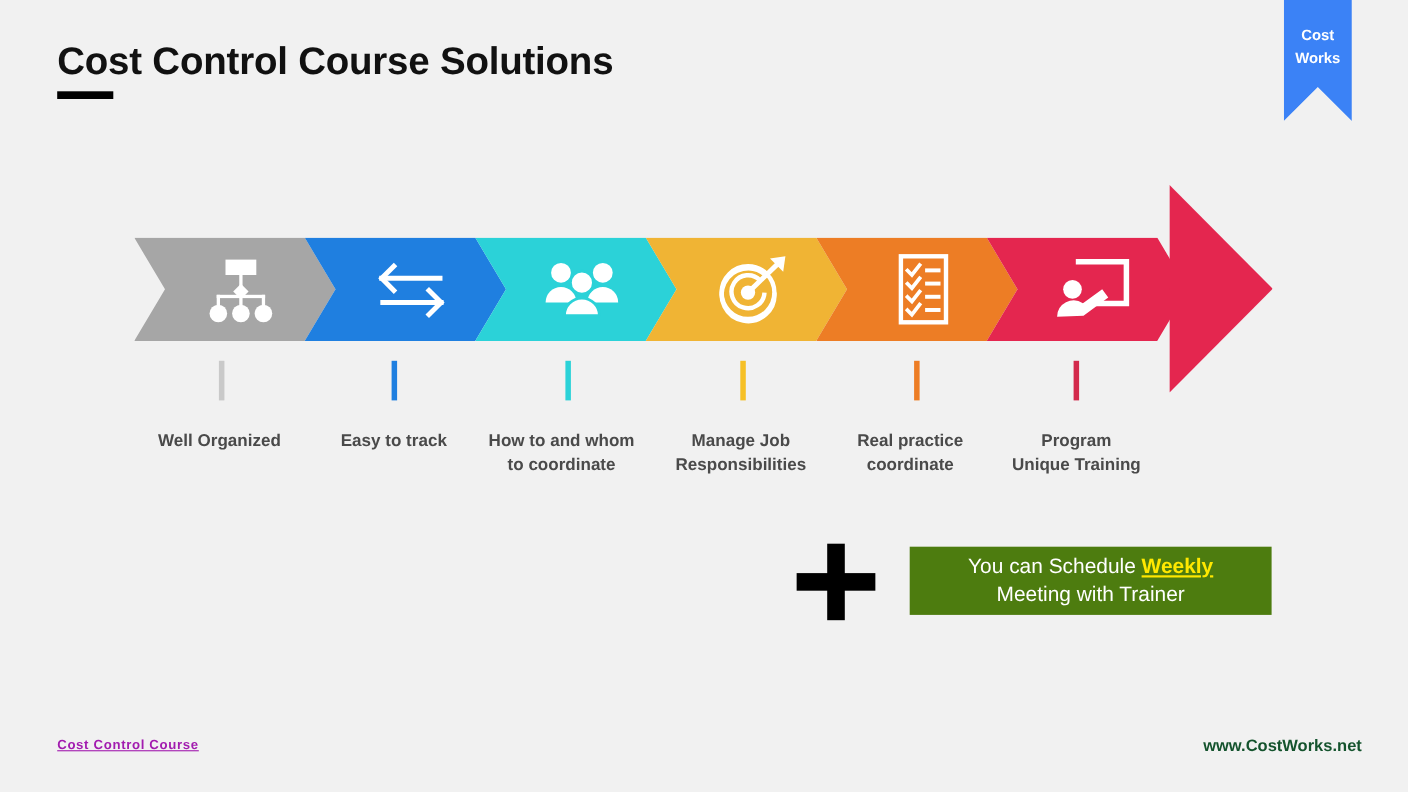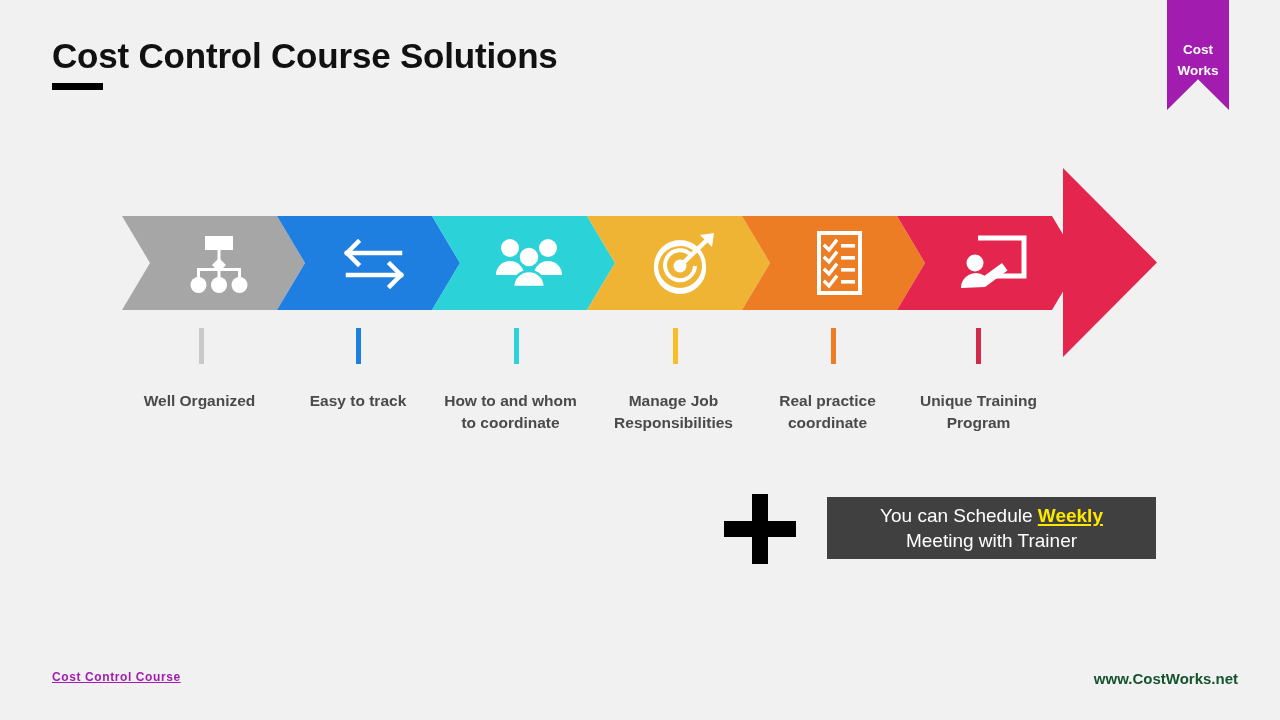--- a/index.html
+++ b/index.html
@@ -19,28 +19,28 @@
   }
   #title-underline {
     position:absolute; left:52px; top:83px;
     width:51px; height:7px; background:#000;
   }
 
   
   #logo-ribbon {
     position:absolute; left:1167px; top:0;
     width:62px; height:110px;
-    background:#a21caf;
+    background:#3b82f6;
     -webkit-clip-path: polygon(0 0, 100% 0, 100% 100%, 50% 72%, 0 100%);
     clip-path: polygon(0 0, 100% 0, 100% 100%, 50% 72%, 0 100%);
     color:#fff;
     text-align:center;
     font-size:13.5px; font-weight:bold;
     line-height:21px;
-    padding-top:39px;
+    padding-top:21px;
   }
 
   
   #process-band { position:absolute; left:0; top:0; width:1280px; height:420px;font-weight:bold; }
 
   .chev {
     position:absolute;
     top:216px;
     height:94px;
     width:183px;
@@ -69,21 +69,21 @@
   }
 
   
   #plus-sign {
     position:absolute; left:724px; top:494px;
     width:72px; height:70px;
   }
   #callout-box {
     position:absolute; left:827px; top:497px;
     width:329px; height:62px;
-    background:#404040;
+    background:#4d7c0f;
     display:flex; flex-direction:column;
     align-items:center; justify-content:center;
     color:#fff;
     font-size:19px; line-height:25px;
   }
   #callout-box .hl {
     color:#ffe800; font-weight:bold;
     text-decoration:underline;
     text-decoration-thickness:2px;
     text-underline-offset:2px;
@@ -210,22 +210,22 @@
   </div>
   <div class="caption" style="left:569px; width:209px;">
     <div>Manage Job</div>
     <div>Responsibilities</div>
   </div>
   <div class="caption" style="left:739px; width:177px;">
     <div>Real practice</div>
     <div>coordinate</div>
   </div>
   <div class="caption" style="left:887px; width:183px;">
+    <div>Program</div>
     <div>Unique Training</div>
-    <div>Program</div>
   </div>
 </div>
 
 <svg id="plus-sign" viewBox="0 0 72 70">
   <rect x="28" y="0" width="16" height="70" fill="#000"></rect>
   <rect x="0" y="27" width="72" height="16" fill="#000"></rect>
 </svg>
 
 <div id="callout-box">
   <div class="callout-line">

